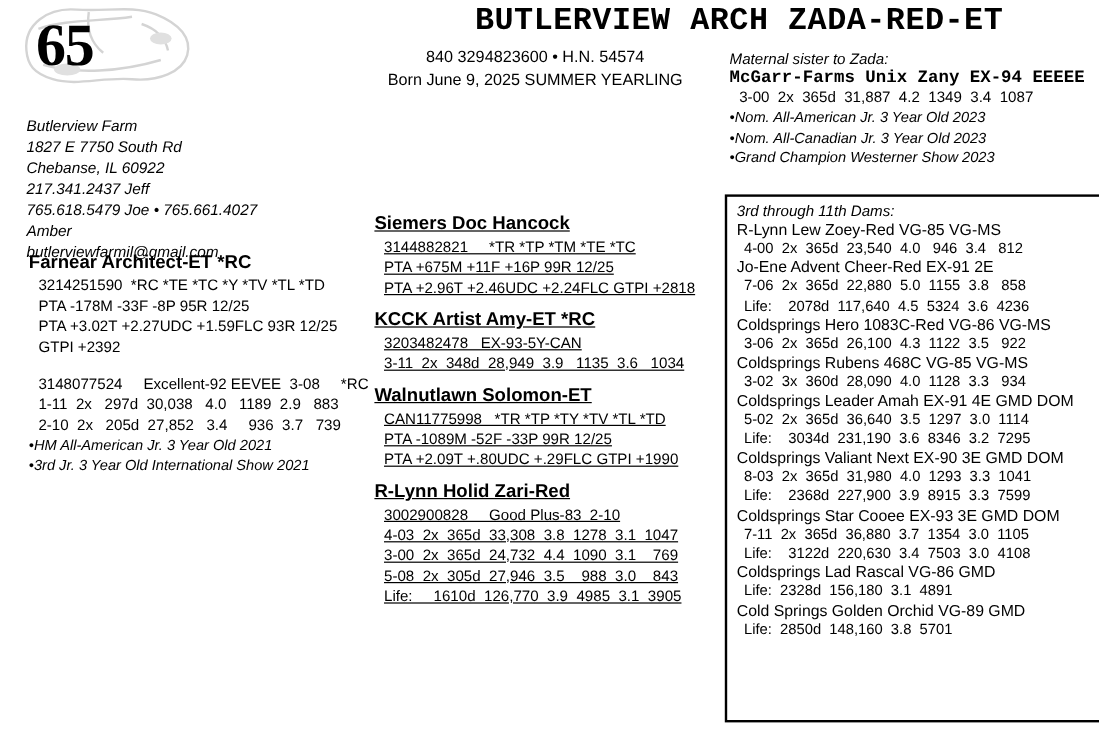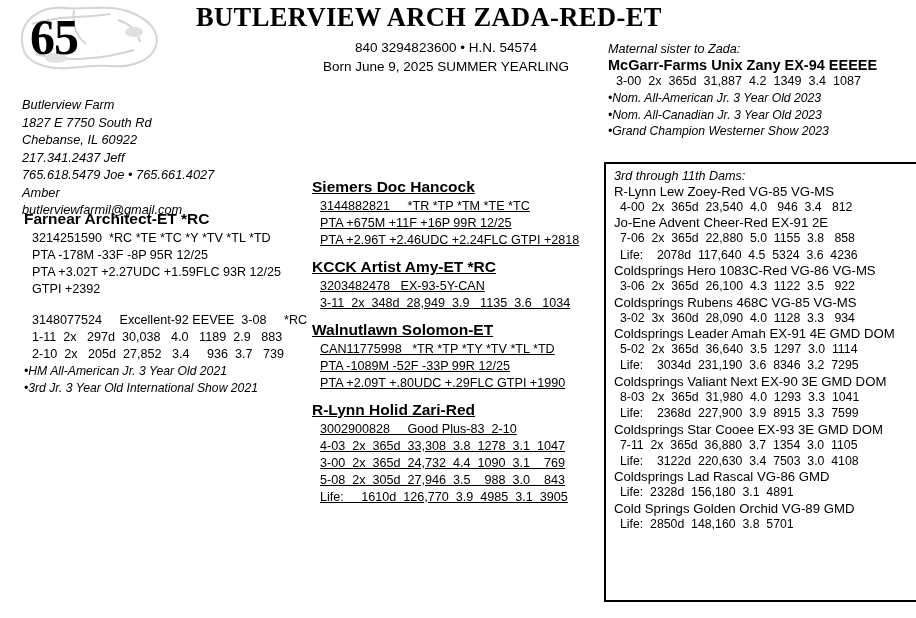--- a/index.html
+++ b/index.html
@@ -44,22 +44,22 @@
     letter-spacing: -1px;
     color: #000;
   }
 
   
   .title {
     position: absolute;
     left: 196px;
     top: 2px;
     width: 640px;
-    text-align: left;
-    font-family: Liberation Serif, serif;
+    text-align: right;
+    font-family: Liberation Mono, monospace;
     font-weight: bold;
     font-size: 26.5px;
     letter-spacing: 0.4px;
   }
   .title-sub {
     position: absolute;
     left: 196px;
     top: 38px;
     width: 500px;
     text-align: center;
@@ -131,21 +131,21 @@
     left: 608px;
     top: 42px;
     width: 300px;
     font-family: "Liberation Sans", sans-serif;
   }
   .maternal-head {
     font-size: 12.6px;
     font-style: italic;
     margin-bottom: 1px;
   }
-  .col-right-top .ped-name { font-size: 14.5px; }
+  .col-right-top .ped-name { font-size: 14.5px; font-family: Liberation Mono, monospace; }
   .col-right-top .ped-lines div { padding-left: 8px; }
 
   
   .dams-box {
     position: absolute;
     left: 604px;
     top: 162px;
     width: 344px;
     height: 440px;
     border: 2px solid #000;

